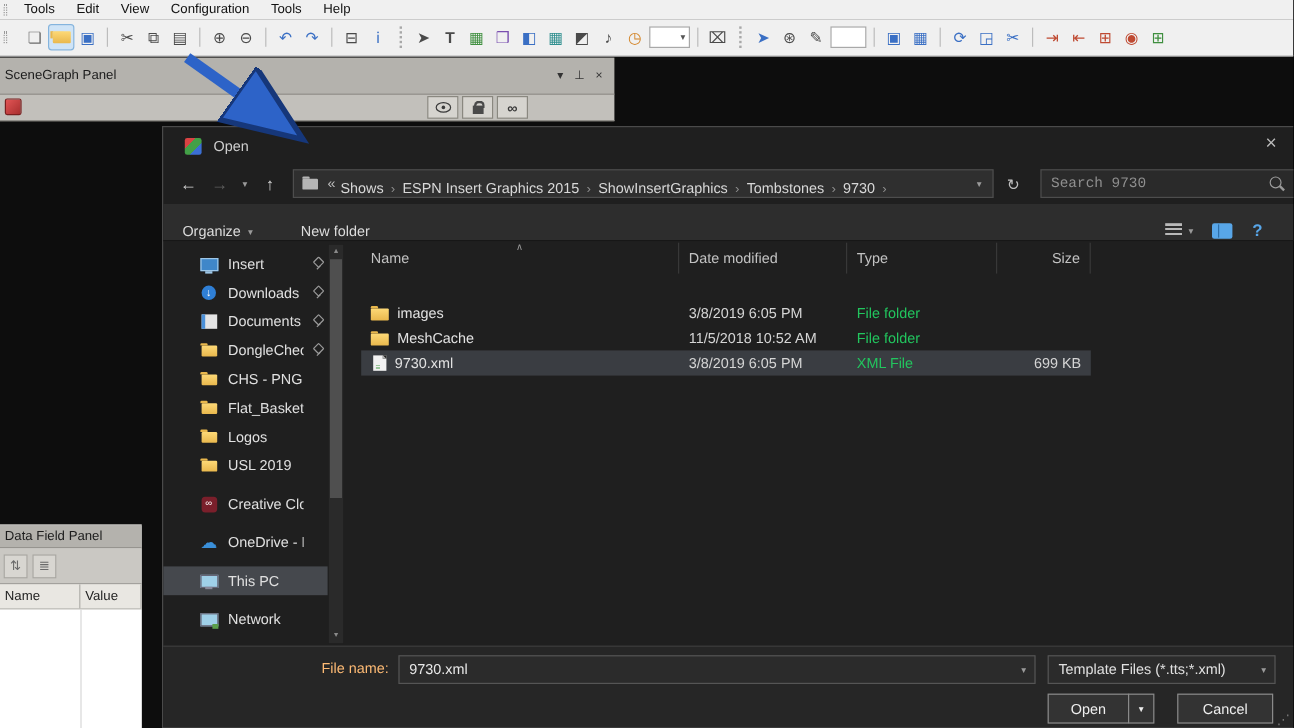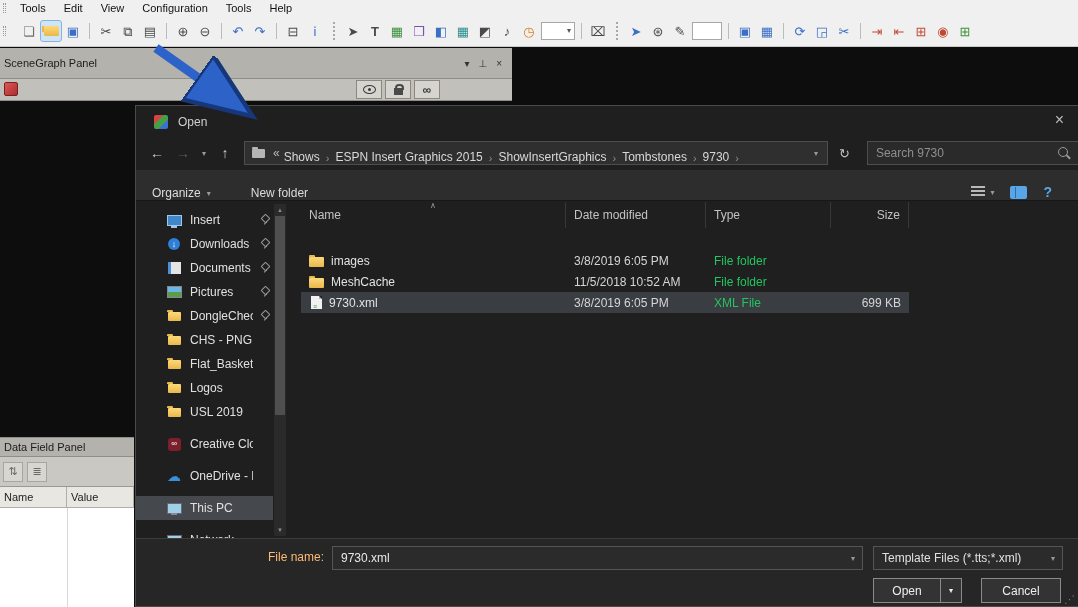--- a/index.html
+++ b/index.html
@@ -39,21 +39,21 @@
 .sg-red{position:absolute;left:4px;top:3px;width:14px;height:14px;background:linear-gradient(135deg,#e25555,#a82f2f);border:1px solid #7a2020;border-radius:2px}
 .sg-btns{position:absolute;left:356px;top:1px;display:flex;gap:3px}
 .sg-btn{width:26px;height:19px;background:#d6d4cf;border:1px solid #8a8880;display:flex;align-items:center;justify-content:center}
 .eye-shape{width:13px;height:9px;border:1px solid #3a3a3a;border-radius:50%;position:relative}
 .eye-shape::after{content:"";position:absolute;left:4px;top:2px;width:3px;height:3px;background:#3a3a3a;border-radius:50%}
 .lock-shape{width:9px;height:7px;background:#4a4a4a;position:relative;margin-top:4px}
 .lock-shape::before{content:"";position:absolute;left:1px;top:-4px;width:5px;height:4px;border:2px solid #4a4a4a;border-bottom:none;border-radius:4px 4px 0 0}
 .link-glyph{font-size:12px;font-weight:bold;color:#3a3a3a}
 
 
-.datafield{position:absolute;left:0;top:437px;width:134px;bottom:0;background:#fff;z-index:5;border-top:1px solid #8f8d88}
+.datafield{position:absolute;left:0;top:437px;width:118px;bottom:0;background:#fff;z-index:5;border-top:1px solid #8f8d88}
 .datafield .panel-title{height:19px}
 .df-toolbar{height:30px;background:#cac8c3;display:flex;align-items:center;gap:4px;padding-left:3px;border-bottom:1px solid #9a9894}
 .df-tool{width:20px;height:20px;border:1px solid #a8a6a1;background:#d8d6d1;color:#6a6a6a;font-size:11px;display:flex;align-items:center;justify-content:center}
 .df-headers{height:21px;display:flex;background:#e9e7e2;border-bottom:1px solid #b0aeaa}
 .df-h{border-right:1px solid #b0aeaa;font-size:11px;color:#222;display:flex;align-items:center;padding-left:4px;height:100%}
 .df-h.first{width:67px;flex:none}
 .df-h.second{flex:1}
 .df-body{position:absolute;top:70px;left:0;right:0;bottom:0;background:#fff}
 .df-divider{position:absolute;left:67px;top:0;bottom:0;width:1px;background:#d8d8d8}
 
@@ -70,21 +70,21 @@
 .addr{height:24px;background:#2f2f2f;border:1px solid #4d4d4d;display:flex;align-items:center;width:584px;padding:0 4px;margin-left:4px;flex:none}
 .bc-folder{width:13px;height:9px;background:#b5b5b5;border-radius:1px;position:relative;margin:0 4px 0 3px;flex:none}
 .bc-folder::before{content:"";position:absolute;left:0;top:-2px;width:6px;height:2px;background:#b5b5b5;border-radius:1px 1px 0 0}
 .bc-overflow{color:#bdbdbd;padding:0 4px}
 .crumbs{display:flex;flex:1;overflow:hidden;height:100%;align-items:center}
 .crumb{display:flex;align-items:flex-end;height:100%;color:#d8d8d8;white-space:nowrap}
 .crumb-sep{color:#8f8f8f;padding:0 6px;font-size:11px}
 .addr-dd{font-size:8px;color:#9a9a9a;padding:0 5px}
 .addr-refresh{font-size:13px;color:#bfbfbf;padding:0 5px;margin-left:2px}
 .searchbox{height:24px;background:#2a2a2a;border:1px solid #4d4d4d;display:flex;align-items:center;width:213px;margin-left:8px;flex:none}
-.searchbox input{flex:1;min-width:0;background:transparent;border:none;outline:none;color:#cfcfcf;font-size:12px;padding:0 8px;font-family:Liberation Sans, sans-serif}
+.searchbox input{flex:1;min-width:0;background:transparent;border:none;outline:none;color:#cfcfcf;font-size:12px;padding:0 8px;font-family:Liberation Mono, monospace}
 .searchbox input::placeholder{color:#8f8f8f}
 .mag{width:13px;height:13px;position:relative;margin-right:8px;flex:none}
 .mag::before{content:"";position:absolute;left:0;top:0;width:8px;height:8px;border:1.5px solid #9a9a9a;border-radius:50%}
 .mag::after{content:"";position:absolute;left:8px;top:9px;width:5px;height:1.5px;background:#9a9a9a;transform:rotate(45deg)}
 .dlg-cmd{position:absolute;top:64px;left:0;right:0;height:31px;background:#2d2d2d;border-bottom:1px solid #171717;display:flex;align-items:flex-end;padding:0 16px;gap:40px}
 .cmd-item{display:flex;align-items:center;gap:6px;color:#dcdcdc}
 .cmd-caret{font-size:8px;color:#9a9a9a}
 .cmd-right{margin-left:auto;display:flex;align-items:center;gap:16px;padding-right:10px}
 .view-combo{display:flex;align-items:center;gap:5px}
 .viewicon{width:14px;height:12px;background:repeating-linear-gradient(180deg,#b9b9b9 0 2px,transparent 2px 4px)}
@@ -512,27 +512,20 @@
             </div>
 
             <div class="side-item">
               <span class="si si-documents">
                 <span class="si-glyph"></span>
               </span>
               <span class="si-label">Documents</span>
               <span class="pin"></span>
             </div>
 
-            <div class="side-item">
-              <span class="si si-pictures">
-                <span class="si-glyph"></span>
-              </span>
-              <span class="si-label">Pictures</span>
-              <span class="pin"></span>
-            </div>
 
             <div class="side-item">
               <span class="si si-folder">
                 <span class="si-glyph"></span>
               </span>
               <span class="si-label">DongleCheck</span>
               <span class="pin"></span>
             </div>
 
             <div class="side-item">

